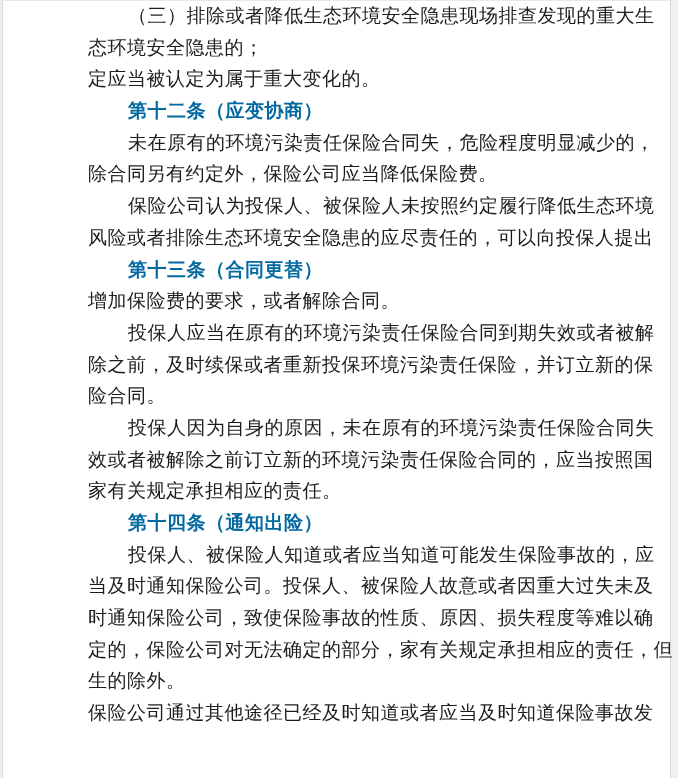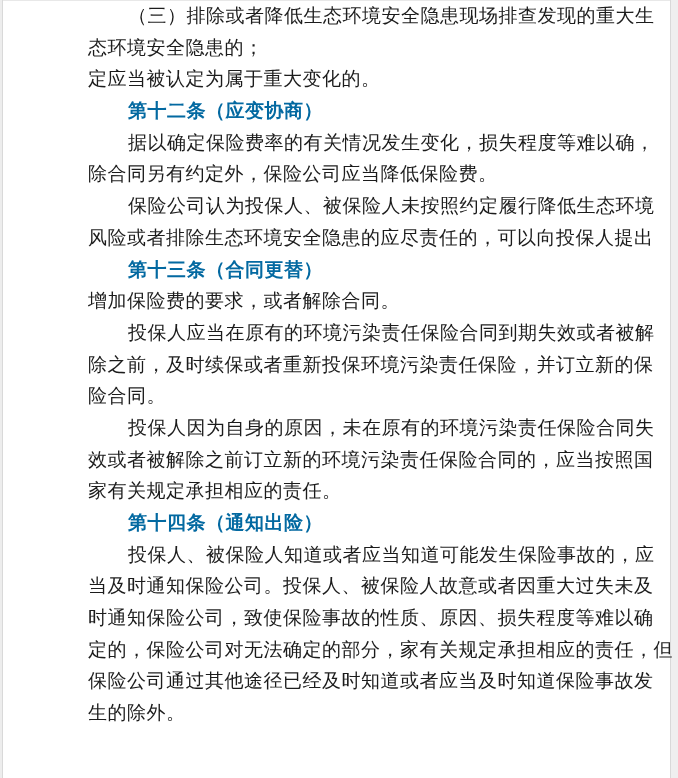--- a/index.html
+++ b/index.html
@@ -62,32 +62,32 @@
 
 <div class="page-edge-top"></div>
 <div class="page-edge-left"></div>
 <div class="page-edge-right"></div>
 
 <div class="doc-content">
     <div class="doc-line indent">（三）排除或者降低生态环境安全隐患现场排查发现的重大生</div>
     <div class="doc-line">态环境安全隐患的；</div>
     <div class="doc-line">定应当被认定为属于重大变化的。</div>
     <div class="doc-line indent heading">第十二条（应变协商）</div>
-    <div class="doc-line indent">据以确定保险费率的有关情况发生变化，损失程度等难以确，</div>
+    <div class="doc-line indent">未在原有的环境污染责任保险合同失，危险程度明显减少的，</div>
     <div class="doc-line">除合同另有约定外，保险公司应当降低保险费。</div>
     <div class="doc-line indent">保险公司认为投保人、被保险人未按照约定履行降低生态环境</div>
     <div class="doc-line">风险或者排除生态环境安全隐患的应尽责任的，可以向投保人提出</div>
     <div class="doc-line indent heading">第十三条（合同更替）</div>
     <div class="doc-line">增加保险费的要求，或者解除合同。</div>
     <div class="doc-line indent">投保人应当在原有的环境污染责任保险合同到期失效或者被解</div>
     <div class="doc-line">除之前，及时续保或者重新投保环境污染责任保险，并订立新的保</div>
     <div class="doc-line">险合同。</div>
     <div class="doc-line indent">投保人因为自身的原因，未在原有的环境污染责任保险合同失</div>
     <div class="doc-line">效或者被解除之前订立新的环境污染责任保险合同的，应当按照国</div>
     <div class="doc-line">家有关规定承担相应的责任。</div>
     <div class="doc-line indent heading">第十四条（通知出险）</div>
     <div class="doc-line indent">投保人、被保险人知道或者应当知道可能发生保险事故的，应</div>
     <div class="doc-line">当及时通知保险公司。投保人、被保险人故意或者因重大过失未及</div>
     <div class="doc-line">时通知保险公司，致使保险事故的性质、原因、损失程度等难以确</div>
     <div class="doc-line">定的，保险公司对无法确定的部分，家有关规定承担相应的责任，但</div>
+    <div class="doc-line">生的除外。</div>
     <div class="doc-line">保险公司通过其他途径已经及时知道或者应当及时知道保险事故发</div>
-    <div class="doc-line">生的除外。</div>
   </div>
 
 </body></html>

